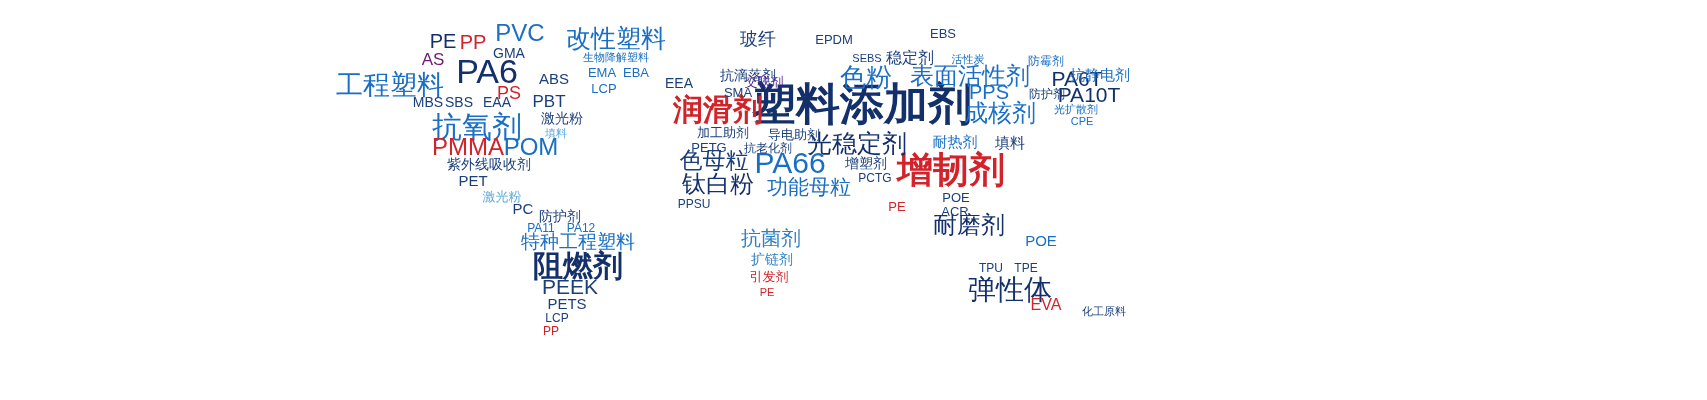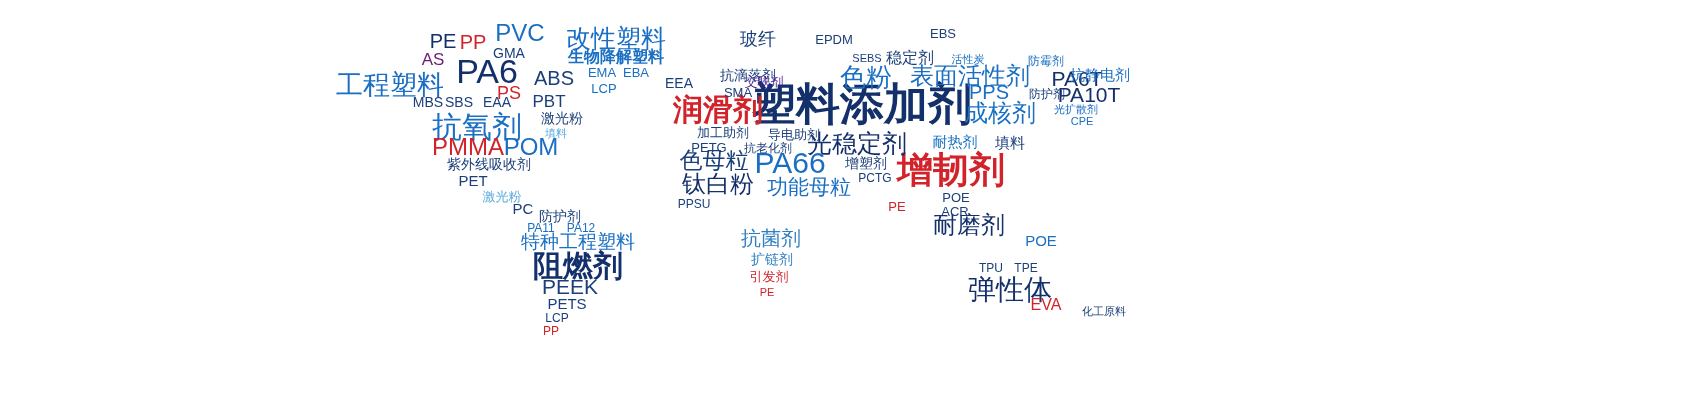--- a/index.html
+++ b/index.html
@@ -58,31 +58,31 @@
     <span class="word w-cjk w-norm" style="left: 578px; top: 241px; font-size: 19px; font-weight: 400; color: rgb(26, 111, 196);">特种工程塑料</span>
     <span class="word w-norm" style="left: 570px; top: 286px; font-size: 21px; font-weight: 400; color: rgb(27, 63, 122);">PEEK</span>
     <span class="word w-norm" style="left: 1077px; top: 78px; font-size: 21px; font-weight: 400; color: rgb(20, 48, 107);">PA6T</span>
     <span class="word w-norm" style="left: 1089px; top: 94px; font-size: 21px; font-weight: 400; color: rgb(20, 48, 107);">PA10T</span>
     <span class="word w-norm" style="left: 520px; top: 33px; font-size: 24px; font-weight: 400; color: rgb(26, 111, 196);">PVC</span>
     <span class="word w-norm" style="left: 443px; top: 41px; font-size: 20px; font-weight: 400; color: rgb(20, 48, 107);">PE</span>
     <span class="word w-norm" style="left: 473px; top: 42px; font-size: 20px; font-weight: 400; color: rgb(210, 35, 42);">PP</span>
     <span class="word w-norm" style="left: 989px; top: 92px; font-size: 20px; font-weight: 400; color: rgb(26, 111, 196);">PPS</span>
     <span class="word w-norm" style="left: 509px; top: 93px; font-size: 18px; font-weight: 400; color: rgb(210, 35, 42);">PS</span>
     <span class="word w-norm" style="left: 433px; top: 59px; font-size: 17px; font-weight: 400; color: #701a75;">AS</span>
-    <span class="word w-norm" style="left: 554px; top: 78px; font-size: 20px; font-weight: 400; color: rgb(27, 63, 122); text-align: center;">ABS</span>
+    <span class="word w-norm" style="left: 554px; top: 78px; font-size: 15px; font-weight: 400; color: rgb(27, 63, 122); text-align: center;">ABS</span>
     <span class="word w-norm" style="left: 509px; top: 53px; font-size: 14px; font-weight: 400; color: rgb(27, 63, 122);">GMA</span>
     <span class="word w-norm" style="left: 549px; top: 101px; font-size: 17px; font-weight: 400; color: rgb(27, 63, 122);">PBT</span>
     <span class="word w-norm" style="left: 428px; top: 102px; font-size: 14px; font-weight: 400; color: rgb(27, 63, 122);">MBS</span>
     <span class="word w-norm" style="left: 459px; top: 102px; font-size: 14px; font-weight: 400; color: rgb(27, 63, 122);">SBS</span>
     <span class="word w-norm" style="left: 497px; top: 102px; font-size: 14px; font-weight: 400; color: rgb(27, 63, 122);">EAA</span>
     <span class="word w-norm" style="left: 679px; top: 83px; font-size: 14px; font-weight: 400; color: rgb(27, 63, 122);">EEA</span>
     <span class="word w-norm" style="left: 602px; top: 72px; font-size: 13px; font-weight: 400; color: rgb(26, 111, 196);">EMA</span>
     <span class="word w-norm" style="left: 636px; top: 72px; font-size: 13px; font-weight: 400; color: rgb(26, 111, 196);">EBA</span>
     <span class="word w-norm" style="left: 604px; top: 88px; font-size: 13px; font-weight: 400; color: rgb(26, 111, 196);">LCP</span>
-    <span class="word w-cjk w-norm" style="left: 616px; top: 57px; font-size: 16px; font-weight: 700; color: rgb(26, 111, 196);">生物降解塑料</span>
+    <span class="word w-cjk w-norm" style="left: 616px; top: 57px; font-size: 11px; font-weight: 400; color: rgb(26, 111, 196);">生物降解塑料</span>
     <span class="word w-cjk w-norm" style="left: 562px; top: 118px; font-size: 14px; font-weight: 400; color: rgb(27, 63, 122);">激光粉</span>
     <span class="word w-cjk w-norm" style="left: 556px; top: 133px; font-size: 11px; font-weight: 400; color: rgb(90, 169, 220);">填料</span>
     <span class="word w-cjk w-norm" style="left: 489px; top: 164px; font-size: 14px; font-weight: 400; color: rgb(27, 63, 122);">紫外线吸收剂</span>
     <span class="word w-norm" style="left: 473px; top: 180px; font-size: 15px; font-weight: 400; color: rgb(27, 63, 122);">PET</span>
     <span class="word w-cjk w-norm" style="left: 502px; top: 196px; font-size: 13px; font-weight: 400; color: rgb(90, 169, 220);">激光粉</span>
     <span class="word w-norm" style="left: 523px; top: 208px; font-size: 15px; font-weight: 400; color: rgb(27, 63, 122);">PC</span>
     <span class="word w-cjk w-norm" style="left: 560px; top: 216px; font-size: 14px; font-weight: 400; color: rgb(27, 63, 122);">防护剂</span>
     <span class="word w-norm" style="left: 541px; top: 228px; font-size: 12px; font-weight: 400; color: rgb(26, 111, 196);">PA11</span>
     <span class="word w-norm" style="left: 581px; top: 228px; font-size: 12px; font-weight: 400; color: rgb(26, 111, 196);">PA12</span>
     <span class="word w-norm" style="left: 567px; top: 303px; font-size: 15px; font-weight: 400; color: rgb(27, 63, 122);">PETS</span>

